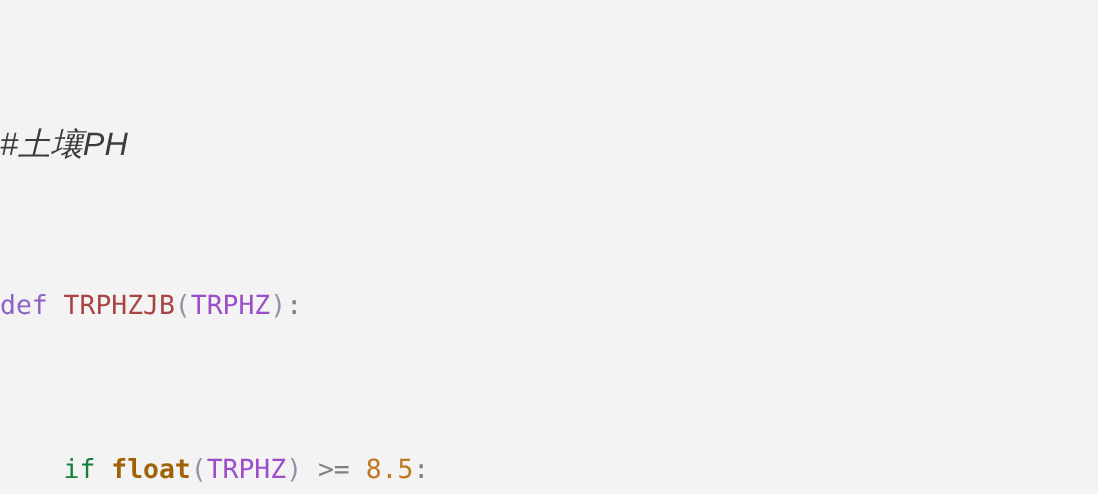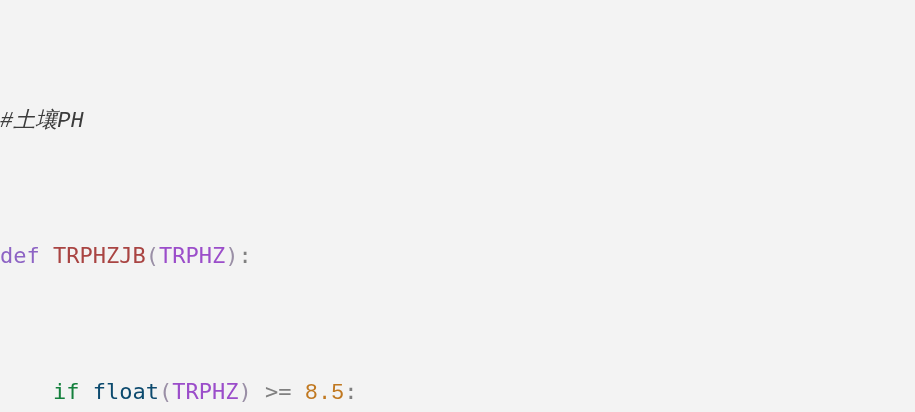--- a/index.html
+++ b/index.html
@@ -26,29 +26,29 @@
     white-space: pre;
   }
   .line {
     height: 34px;
     white-space: pre;
   }
   
   .tok-comment {
     color: #3c3c3c;
     font-style: italic;
-    font-family: Liberation Mono, monospace;
-    font-size: 22px;
+    font-family: Liberation Sans, sans-serif;
+    font-size: 27px;
   }
   .tok-kw        { color: #8d63c4; text-align: right; }
   .tok-kw-flow   { color: #15803d; }
   .tok-fnname    { color: #a94442; font-weight: normal; }
-  .tok-builtin   { color: #0c4a6e; font-weight: normal; }
+  .tok-builtin   { color: #a16207; font-weight: bold; }
   .tok-var       { color: #9b4dca; }
-  .tok-num       { color: #c07820; font-family: Liberation Mono, monospace; }
+  .tok-num       { color: #c07820; }
   .tok-op        { color: #808080; }
   .tok-punc      { color: #9a8fa6; }
   .tok-plain     { color: #404040; }
 </style>
 </head>
 <body>
 
 <div id="code-screenshot">
   <div class="code-body">
 

